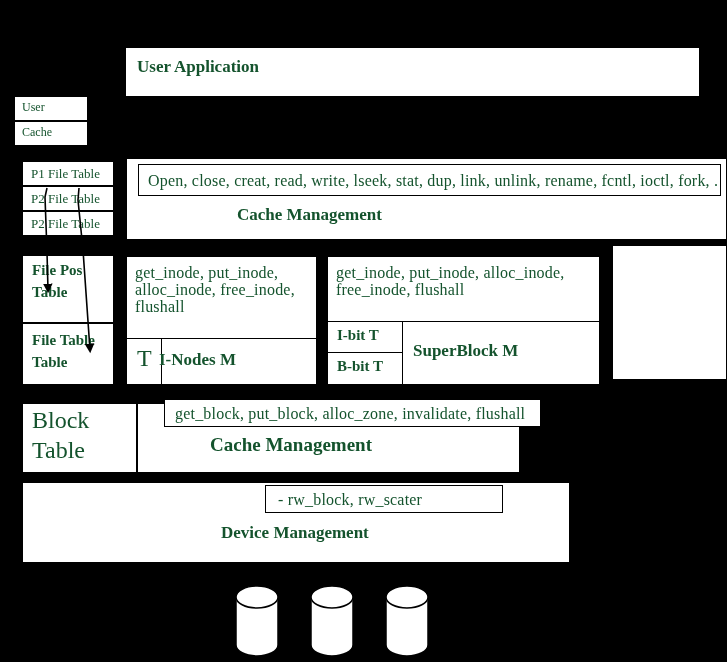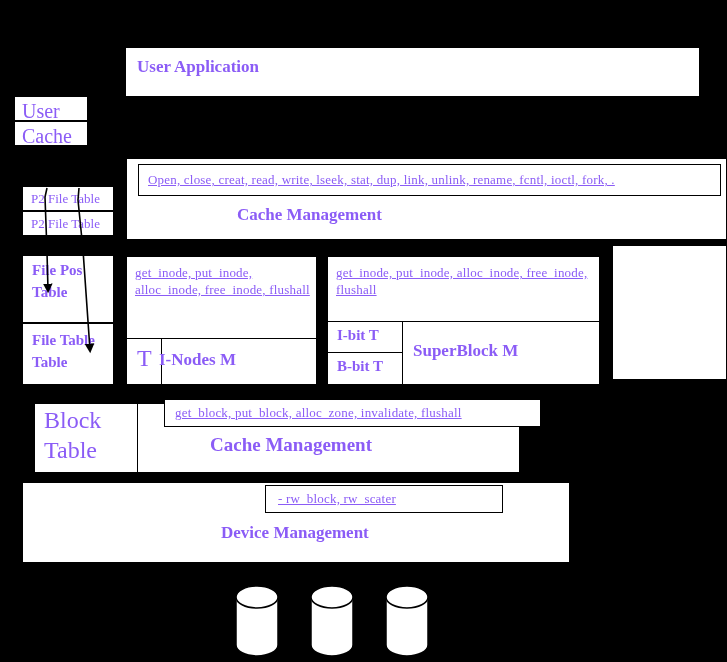--- a/index.html
+++ b/index.html
@@ -17,43 +17,42 @@
   }
   .box {
     position: absolute;
     background: #ffffff;
     color: #000000;
     border: 1px solid #000000;
     box-sizing: border-box;
   }
   .lbl {
     position: absolute;
-    color: #8b5cf6;
+    color: #14532d;
     white-space: nowrap;
   }
   .fn-text {
     font-family: "Liberation Serif", "DejaVu Serif", serif;
-    font-size: 13px;
+    font-size: 16px;
     letter-spacing: 0.2px;
-    text-decoration: underline;
   }
   .title-lg {
     font-size: 19px;
     font-weight: bold;
   }
   .title-md {
     font-size: 17px;
     font-weight: bold;
   }
   .bold-sm {
     font-size: 15px;
     font-weight: bold;
   }
   .plain-sm {
-    font-size: 20px;
+    font-size: 12px;
   }
   .tbl-sm {
     font-size: 13px;
   }
   .big-serif {
     font-size: 24px;
   }
   .cyl {
     position: absolute;
   }
@@ -75,20 +74,23 @@
     <div class="lbl title-md" style="left:11px; top:9px;">User Application</div>
   </div>
 
   <div class="box" style="left:14px; top:96px; width:74px; height:25px;">
     <div class="lbl plain-sm" style="left:7px; top:3px;">User</div>
   </div>
   <div class="box" style="left:14px; top:121px; width:74px; height:25px;">
     <div class="lbl plain-sm" style="left:7px; top:3px;">Cache</div>
   </div>
 
+  <div class="box" style="left:22px; top:161px; width:92px; height:25px;">
+    <div class="lbl tbl-sm" style="left:8px; top:4px;">P1 File Table</div>
+  </div>
   <div class="box" style="left:22px; top:186px; width:92px; height:25px;">
     <div class="lbl tbl-sm" style="left:8px; top:4px;">P2 File Table</div>
   </div>
   <div class="box" style="left:22px; top:211px; width:92px; height:25px;">
     <div class="lbl tbl-sm" style="left:8px; top:4px;">P2 File Table</div>
   </div>
 
   <div class="box" style="left:126px; top:158px; width:601px; height:82px;">
     <div class="box" style="left:11px; top:5px; width:583px; height:32px;">
       <div class="lbl fn-text" style="left:9px; top:7px;">Open, close, creat, read, write, lseek, stat, dup, link, unlink, rename, fcntl, ioctl, fork, .</div>
@@ -124,21 +126,21 @@
     <div style="position:absolute; left:0; top:95px; width:74px; height:1px; background:#000;"></div>
     <div class="lbl bold-sm" style="left:9px; top:70px;">I-bit T</div>
     <div class="lbl bold-sm" style="left:9px; top:101px;">B-bit T</div>
     <div class="lbl title-md" style="left:85px; top:84px;">SuperBlock M</div>
   </div>
 
   <div class="box" style="left:612px; top:245px; width:115px; height:135px;">
     <div class="lbl plain-sm" style="left:6px; top:6px;"></div>
   </div>
 
-  <div class="box" style="left:34px; top:403px; width:115px; height:70px;">
+  <div class="box" style="left:22px; top:403px; width:115px; height:70px;">
     <div class="lbl big-serif" style="left:9px; top:3px;">Block</div>
     <div class="lbl big-serif" style="left:9px; top:33px;">Table</div>
   </div>
 
   <div class="box" style="left:22px; top:482px; width:548px; height:81px;">
     <div class="box" style="left:242px; top:2px; width:238px; height:28px;">
       <div class="lbl fn-text" style="left:12px; top:5px;">- rw_block, rw_scater</div>
     </div>
     <div class="lbl title-md" style="left:198px; top:40px;">Device Management</div>
   </div>

